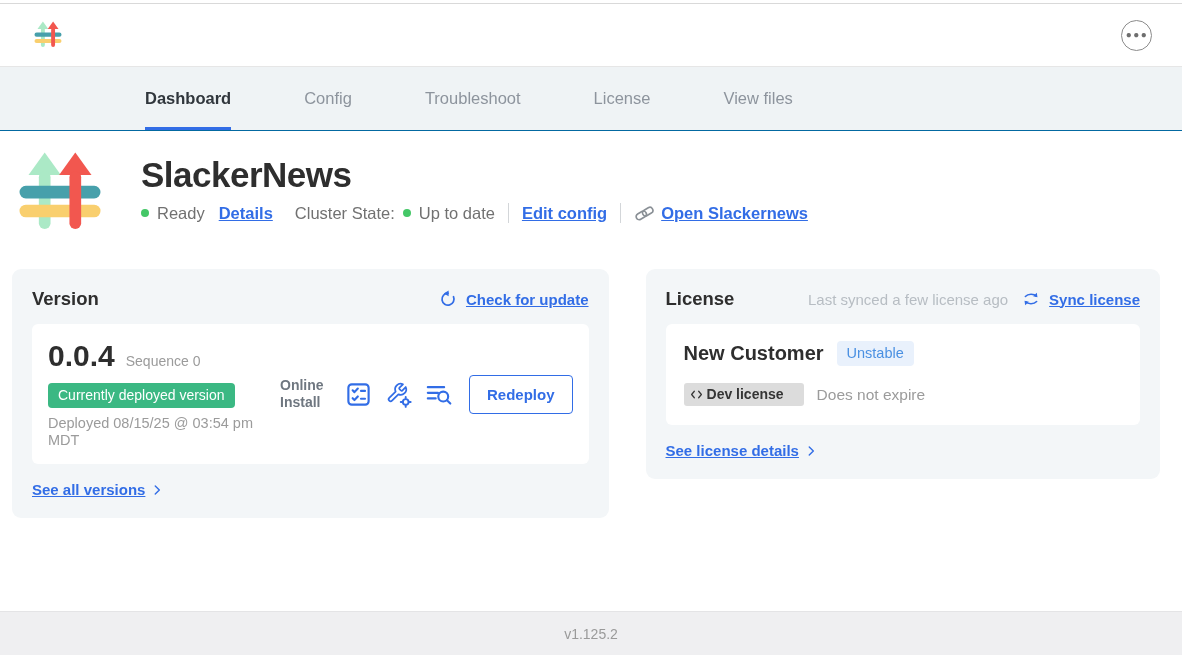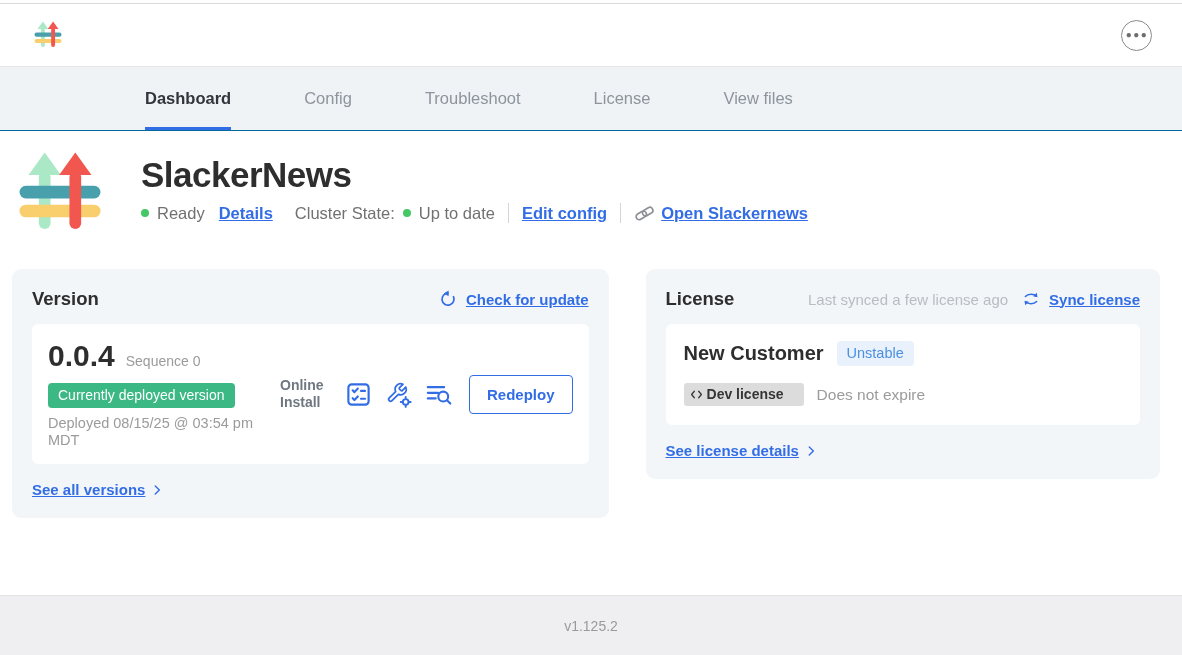--- a/index.html
+++ b/index.html
@@ -64,21 +64,21 @@
 
   .lic-panel { padding: 17px 18px 19px 18px; }
   .lic-row1 { display: flex; align-items: center; }
   .customer { font-size: 20px; font-weight: 700; color: #2e2e2e; }
   .channel-badge { margin-left: 13px; background: #e9f1fc; color: #4a90e2; font-size: 14.5px; padding: 4px 10px 5px 10px; border-radius: 4px; }
   .lic-row2 { display: flex; align-items: center; margin-top: 17px; }
   .type-badge { display: inline-flex; align-items: center; gap: 4px; background: #dcdcdc; color: #353535; font-weight: 700; font-size: 14px; padding: 3px 20px 4px 6px; border-radius: 3px; }
   .expiry { margin-left: 13px; font-size: 15.5px; color: #9b9b9b; }
   .last-synced { font-size: 15px; color: #b7bdc3; margin-right: 5px; }
 
-  footer { height: 60px; background: #efeff1; border-top: 1px solid #e4e4e6; display: flex; align-items: center; justify-content: center; font-size: 14px; color: #9a9a9a; }
+  footer { height: 44px; background: #efeff1; border-top: 1px solid #e4e4e6; display: flex; align-items: center; justify-content: center; font-size: 14px; color: #9a9a9a; }
 </style>
 </head>
 <body>
 
 <svg width="0" height="0" style="position:absolute">
   <defs>
     <g id="arrows-logo">
       <polygon points="33,5 15,30 51,30" fill="#abe9c6"></polygon>
       <rect x="26.5" y="26" width="13" height="64" rx="6.5" fill="#abe9c6"></rect>
       <rect x="5" y="42" width="90" height="14" rx="7" fill="#47a0ab"></rect>

